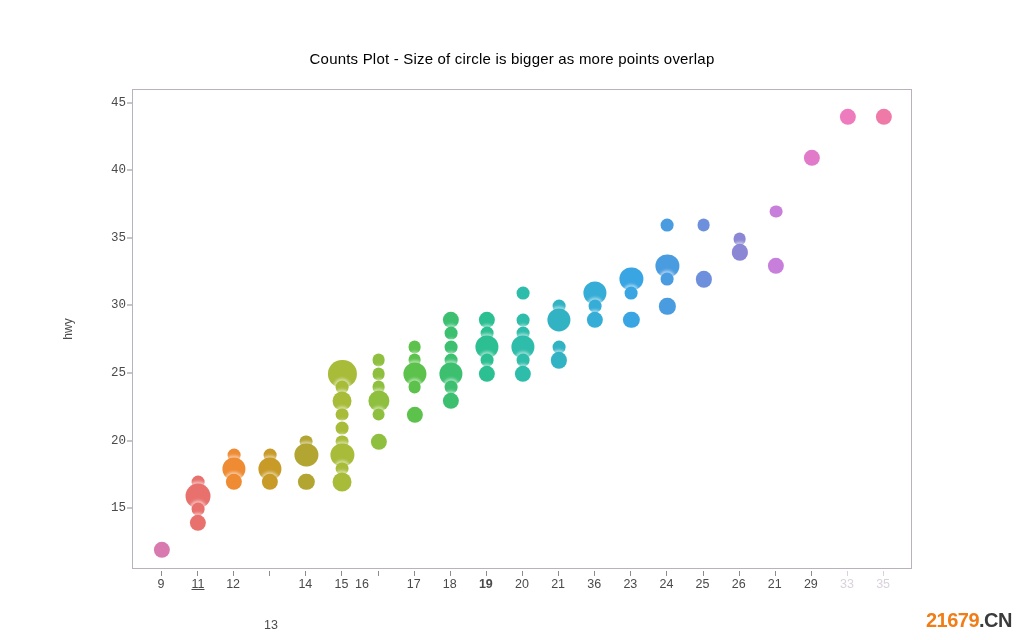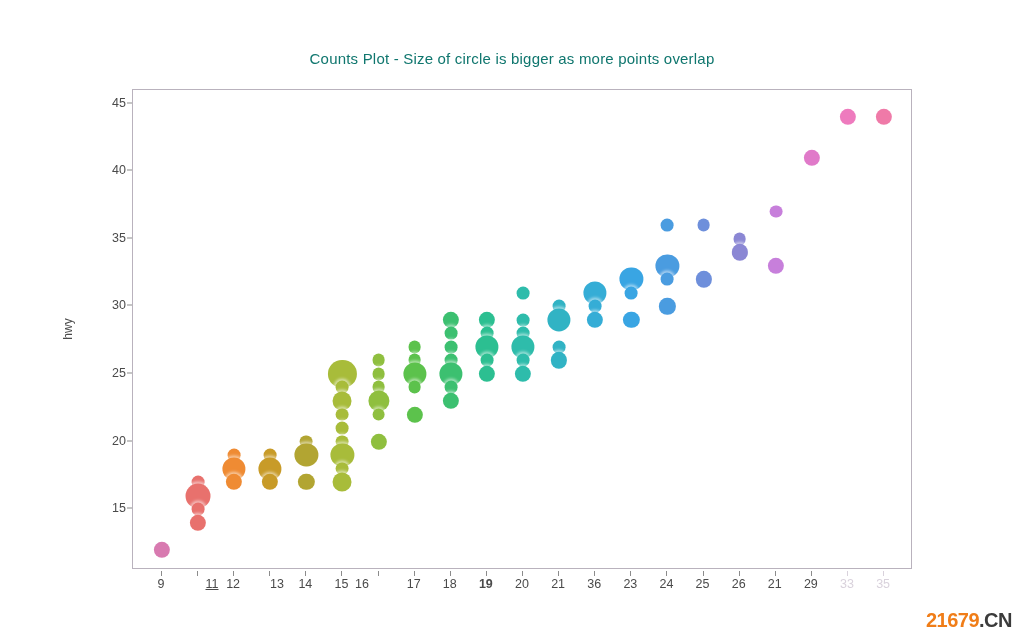--- a/index.html
+++ b/index.html
@@ -13,21 +13,21 @@
   }
   #figure{
     position:absolute;left:0;top:0;width:1024px;height:640px;
     background:#ffffff;
   }
   #plot-title{
     position:absolute;
     left:0;right:0;top:50px;
     text-align:center;
     font-size:15px;
-    color:#0f766e;
+    color:#000000;
     letter-spacing:.2px;
     white-space:nowrap;
   }
   
   #axes{
     position:absolute;
     left:132px;top:89px;
     width:780px;height:480px;
     border:1px solid #b9b2bd;
     background:#ffffff;
@@ -41,20 +41,21 @@
   }
   
   .ytick{
     position:absolute;
     right:0;
     transform:translateY(-50%);
     font-size:12.5px;
     color:#4a4a4a;
     text-align:center;
     white-space:nowrap;
+    font-family:Liberation Mono, monospace;
   }
   #ytick-wrap{
     position:absolute;left:92px;top:89px;width:34px;height:480px;
   }
   .ytick-mark{
     position:absolute;left:132px;width:5px;height:1px;background:#8c8c8c;
     transform:translateY(-50%);
   }
   #xtick-wrap{
     position:absolute;left:132px;top:571px;width:780px;height:26px;
@@ -201,25 +202,25 @@
         <div class="pt" title="cty 28, hwy 33, n=2" style="left: 642.778px; top: 175.775px; width: 16.2794px; height: 16.2794px; background: rgb(199, 127, 219); box-shadow: rgba(255, 255, 255, 0.55) 0px 0px 3px 2px;"></div>
         <div class="pt" title="cty 29, hwy 41, n=2" style="left: 678.889px; top: 67.6056px; width: 16.2794px; height: 16.2794px; background: rgb(224, 122, 201); box-shadow: rgba(255, 255, 255, 0.55) 0px 0px 3px 2px;"></div>
         <div class="pt" title="cty 33, hwy 44, n=2" style="left: 715px; top: 27.0423px; width: 16.2794px; height: 16.2794px; background: rgb(238, 123, 190); box-shadow: rgba(255, 255, 255, 0.55) 0px 0px 3px 2px;"></div>
         <div class="pt" title="cty 35, hwy 44, n=2" style="left: 751.111px; top: 27.0423px; width: 16.2794px; height: 16.2794px; background: rgb(239, 122, 168); box-shadow: rgba(255, 255, 255, 0.55) 0px 0px 3px 2px;"></div>
       </div>
   </div>
 
   <div id="xtick-wrap">
       <div class="xtick" style="left: 28.8889px;">9</div>
       <div class="xtick-mark" style="left: 28.8889px; background: rgb(140, 140, 140);"></div>
-      <div class="xtick" style="left: 80px; text-decoration: underline;">11</div>
+      <div class="xtick" style="left: 66px; text-decoration: underline;">11</div>
       <div class="xtick-mark" style="left: 65px; background: rgb(140, 140, 140);"></div>
       <div class="xtick" style="left: 101.111px;">12</div>
       <div class="xtick-mark" style="left: 101.111px; background: rgb(140, 140, 140);"></div>
-      <div class="xtick" style="left: 145px;">13</div>
+      <div class="xtick" style="left: 139px; margin-top: 41px;">13</div>
       <div class="xtick-mark" style="left: 137.222px; background: rgb(140, 140, 140);"></div>
       <div class="xtick" style="left: 173.333px;">14</div>
       <div class="xtick-mark" style="left: 173.333px; background: rgb(140, 140, 140);"></div>
       <div class="xtick" style="left: 209.444px;">15</div>
       <div class="xtick-mark" style="left: 209.444px; background: rgb(140, 140, 140);"></div>
       <div class="xtick" style="left: 230px;">16</div>
       <div class="xtick-mark" style="left: 245.556px; background: rgb(140, 140, 140);"></div>
       <div class="xtick" style="left: 281.667px;">17</div>
       <div class="xtick-mark" style="left: 281.667px; background: rgb(140, 140, 140);"></div>
       <div class="xtick" style="left: 317.778px;">18</div>

